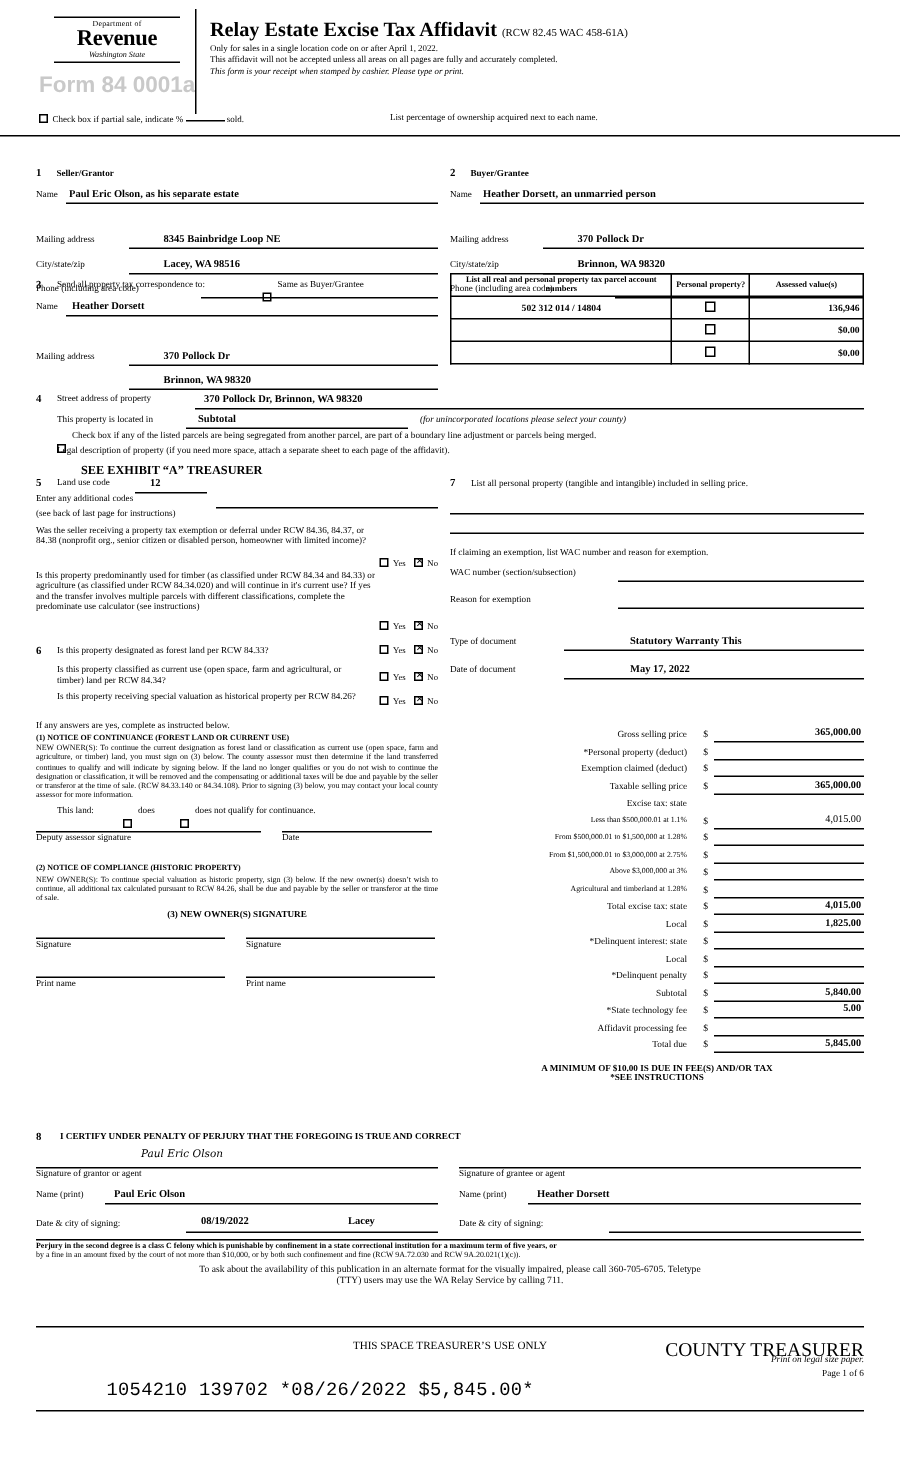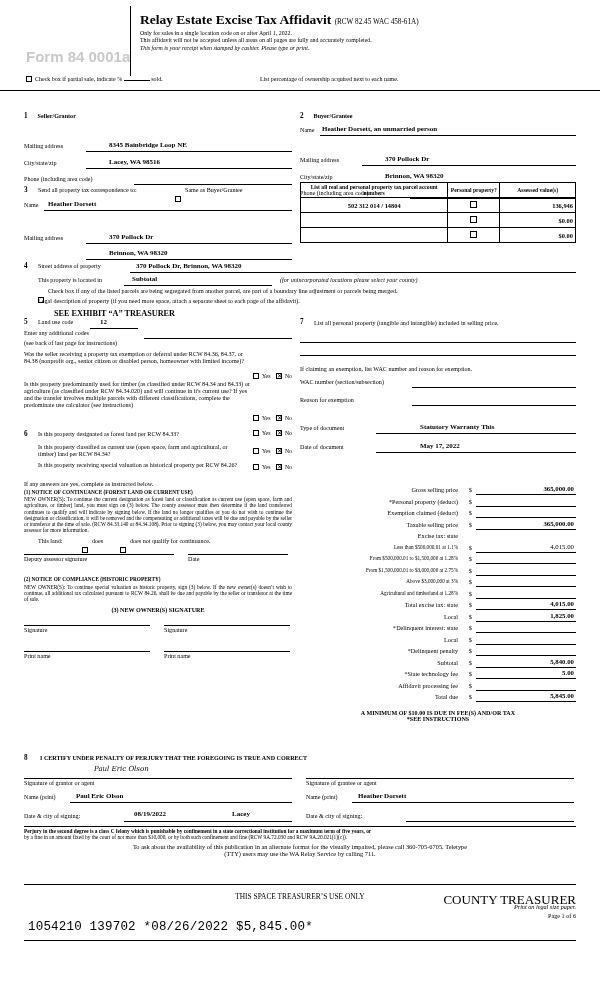--- a/index.html
+++ b/index.html
@@ -53,28 +53,35 @@
   table.grid td, table.grid th { border:1px solid #000; font-size:5.6px; padding:1px 2px; }
 
   .tinybox { width:7px; height:7px; border:1px solid #000; display:inline-block; }
 
   .yn { font-size:5.8px; white-space:nowrap; }
 
   .fineprint { font-size:5.3px; line-height:6.2px; text-align:justify; }
 
   .sig-script { font-family:"DejaVu Serif", serif; font-style:italic; font-size:7px; }
 
-  .mono { font-family:"Liberation Mono", monospace; }
+  .mono { font-family:"Liberation Mono", monospace;margin-left:43px; }
 </style>
 </head>
 <body>
 
 <div class="page">
 
   <div class="hdr">
+    <div class="logo-box">
+      <div class="logo-rule"></div>
+      <div class="logo-dept">Department of</div>
+      <div class="logo-rev">Revenue</div>
+      <div class="logo-state">Washington State</div>
+      <div class="logo-rule"></div>
+    </div>
     <div class="formno">Form 84 0001a</div>
     <div class="vline"></div>
     <div class="title">
       <span>Relay Estate Excise Tax Affidavit</span>
       <span class="sub">(RCW 82.45 WAC 458-61A)</span>
     </div>
     <div class="hdr-lines">
       <div>Only for sales in a single location code on or after April 1, 2022.</div>
       <div>This affidavit will not be accepted unless all areas on all pages are fully and accurately completed.</div>
       <div class="it">This form is your receipt when stamped by cashier. Please type or print.</div>
@@ -85,20 +92,25 @@
       <span style="display:inline-block;width:26px;border-bottom:1px solid #000;"></span>
       <span>sold.</span>
     </div>
     <div class="pctline">List percentage of ownership acquired next to each name.</div>
     <div class="hdr-underline"></div>
   </div>
 
   <div class="abs" style="left:24px; top:104px; width:268px;">
     <div><span class="secnum">1</span>
       <span class="lbl bold" style="margin-left:6px;">Seller/Grantor</span></div>
+    <div style="margin-top:2px; position:relative; height:12px;">
+      <span class="lbl abs" style="left:0; top:3px;">Name</span>
+      <span class="val abs" style="left:22px; top:1px;">Paul Eric Olson, as his separate estate</span>
+      <div class="abs ln" style="left:20px; right:0; top:11px;"></div>
+    </div>
     <div style="height:18px;"></div>
     <div style="position:relative; height:14px;">
       <span class="lbl abs" style="left:0; top:3px;">Mailing address</span>
       <span class="val abs" style="left:85px; top:1px;">8345 Bainbridge Loop NE</span>
       <div class="abs ln" style="left:62px; right:0; top:11px;"></div>
     </div>
     <div style="position:relative; height:18px;">
       <span class="lbl abs" style="left:0; top:6px;">City/state/zip</span>
       <span class="val abs" style="left:85px; top:4px;">Lacey, WA 98516</span>
       <div class="abs ln" style="left:62px; right:0; top:14px;"></div>

